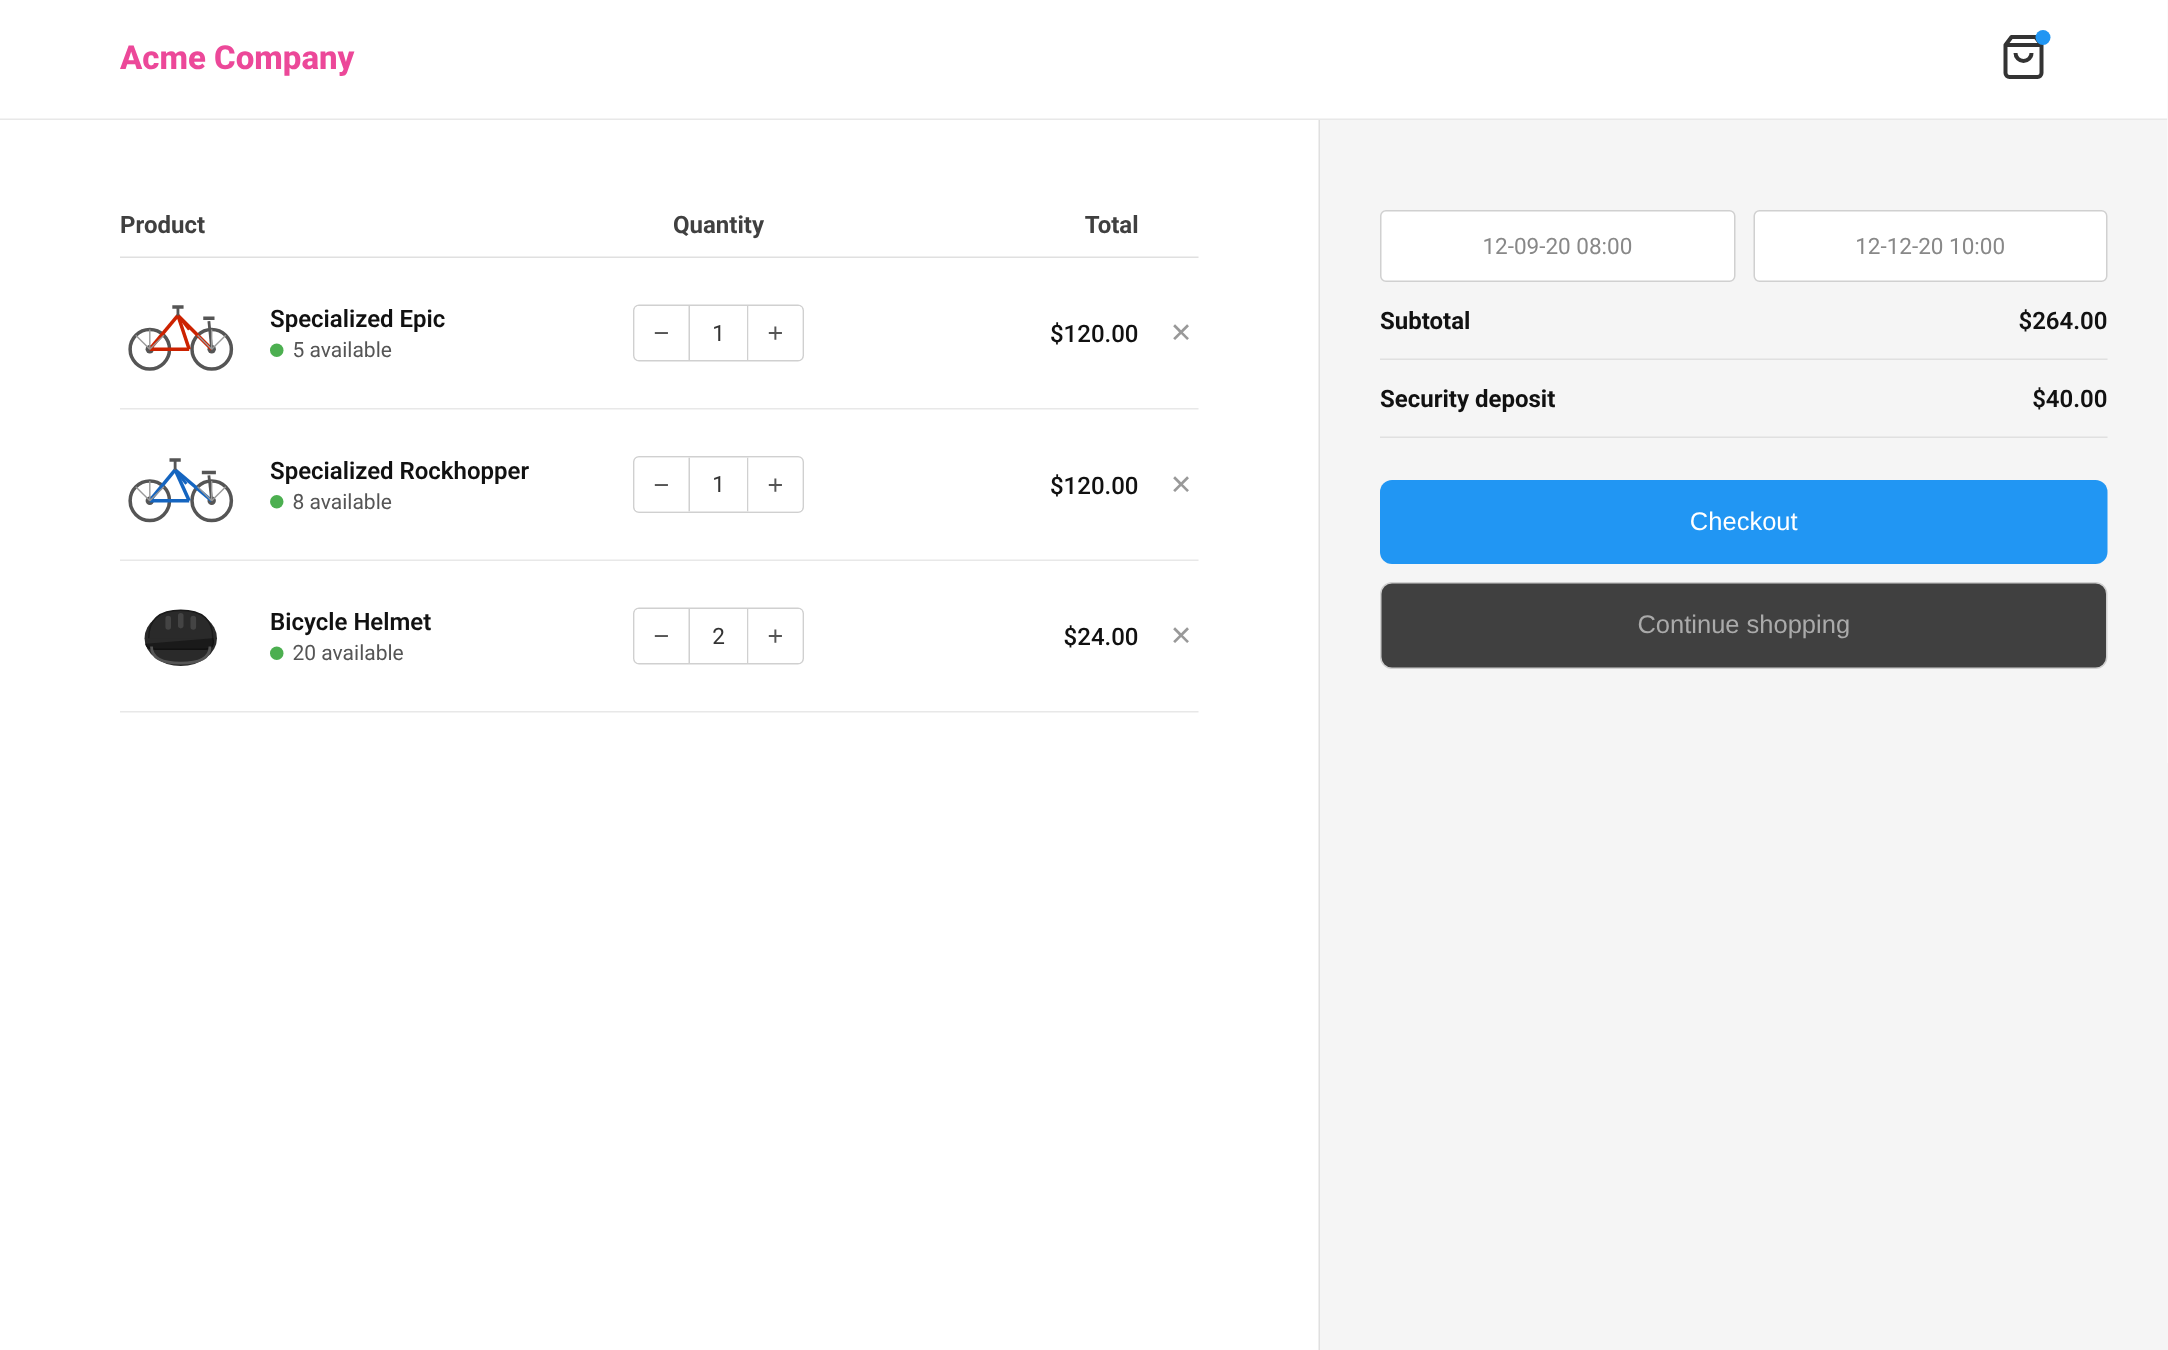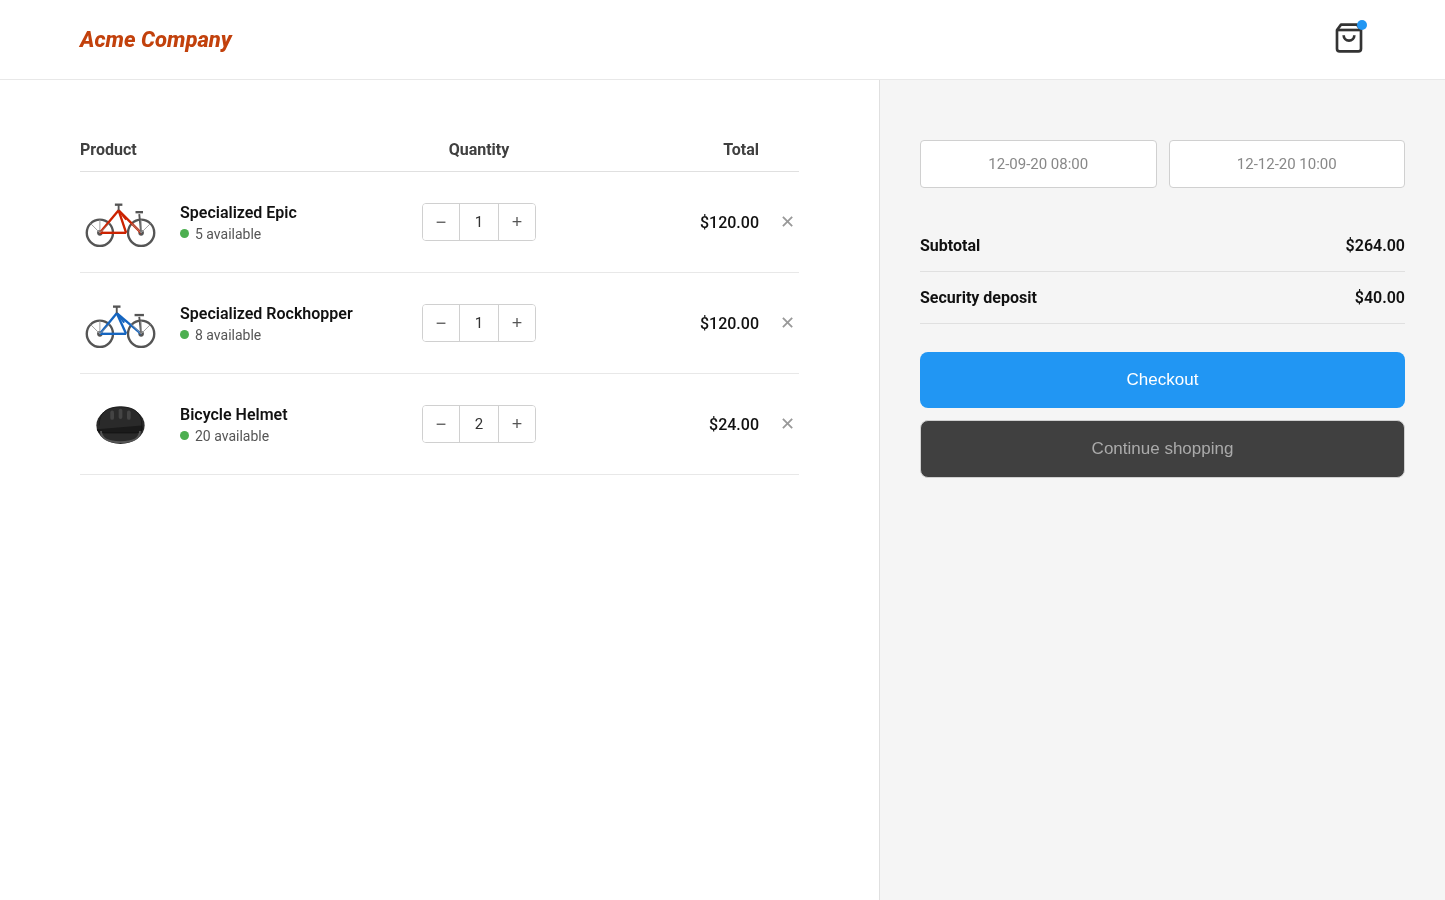--- a/index.html
+++ b/index.html
@@ -16,22 +16,21 @@
       border-bottom: 1px solid #e8e8e8;
       padding: 0 80px;
       height: 80px;
       display: flex;
       align-items: center;
       justify-content: space-between;
     }
     .header-logo {
       font-size: 22px;
       font-weight: 800;
-      font-style: italic;
-      color: #c2410c;
+      color: #ec4899;
     }
     .cart-icon-wrapper {
       position: relative;
       cursor: pointer;
     }
     .cart-icon-wrapper svg {
       width: 32px;
       height: 32px;
       stroke: #333;
       fill: none;
@@ -190,21 +189,20 @@
     .right-panel {
       flex: 1;
       background: #f5f5f5;
       padding: 60px 40px;
     }
 
     
     .date-row {
       display: flex;
       gap: 12px;
-      margin-bottom: 32px;
     }
     .date-input {
       flex: 1;
       background: #fff;
       border: 1px solid #d0d0d0;
       border-radius: 4px;
       padding: 14px 16px;
       font-size: 15px;
       color: #888;
       text-align: center;

